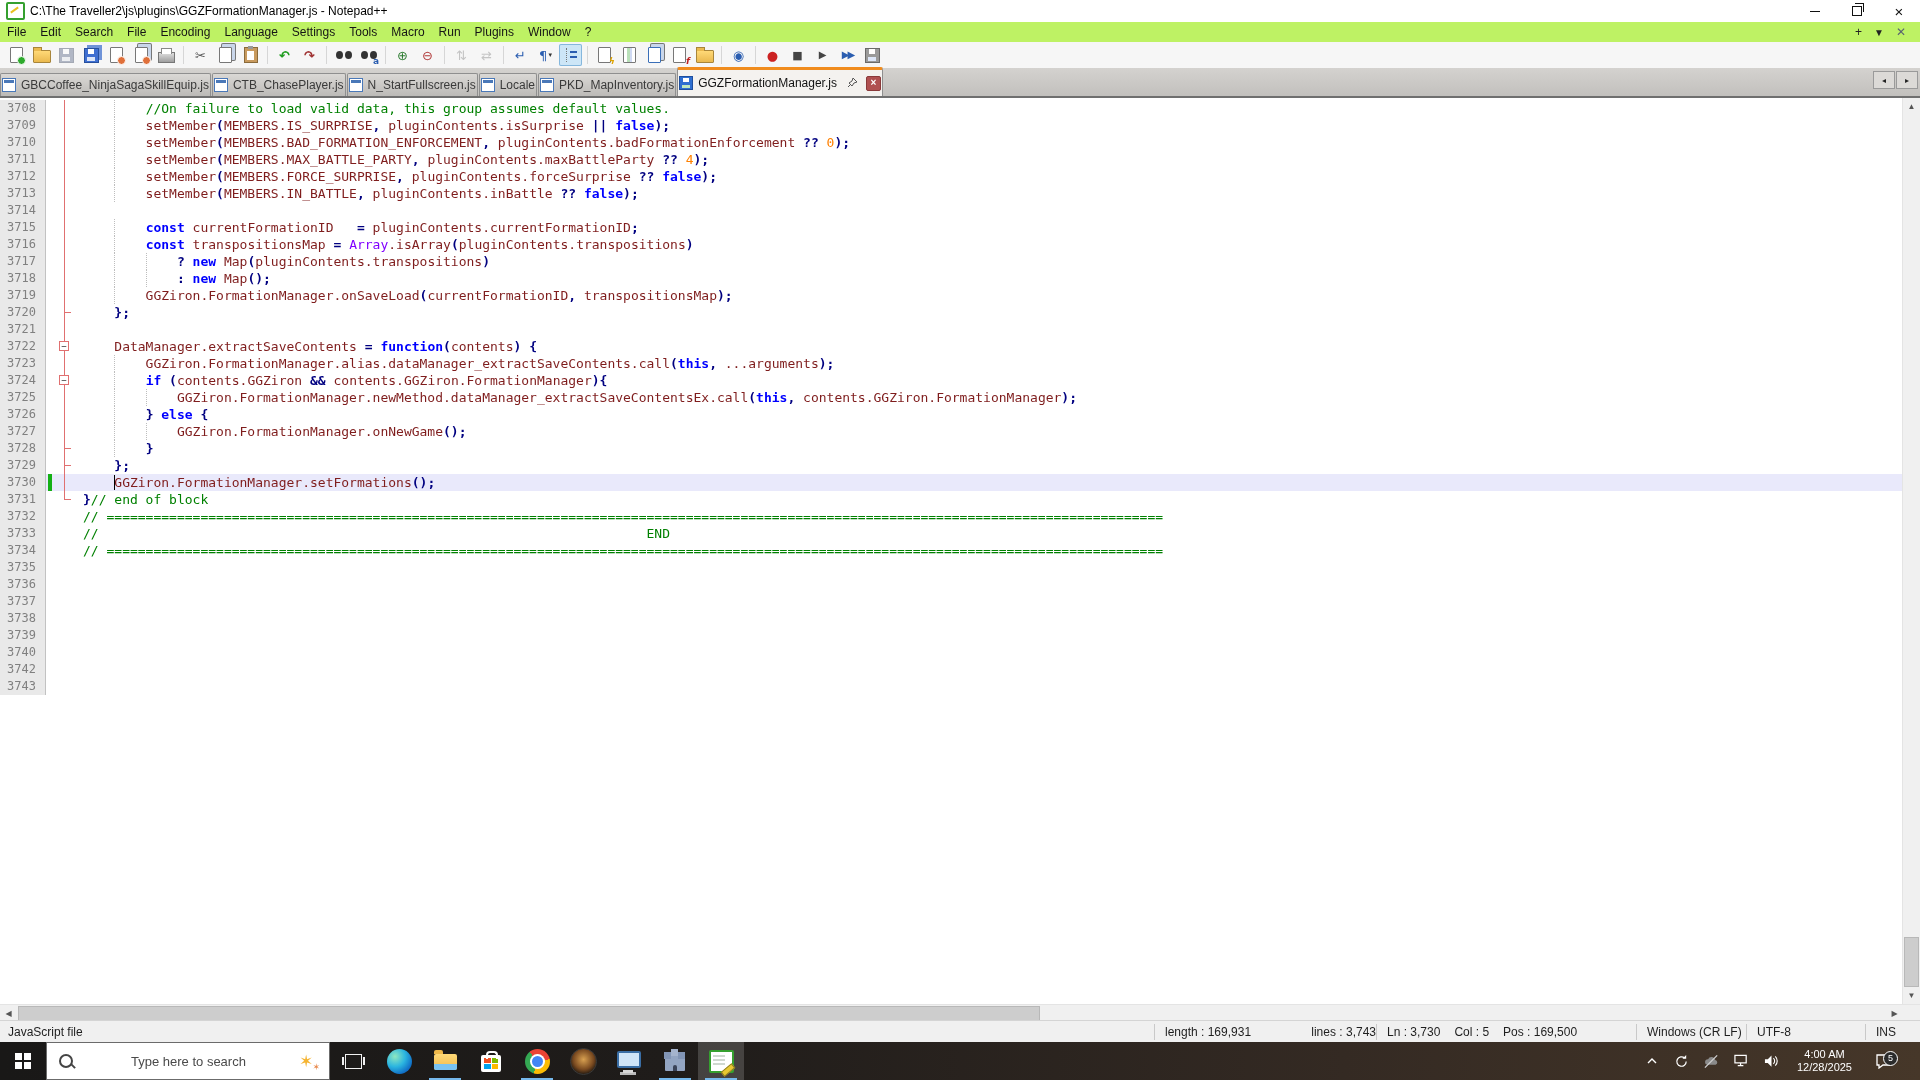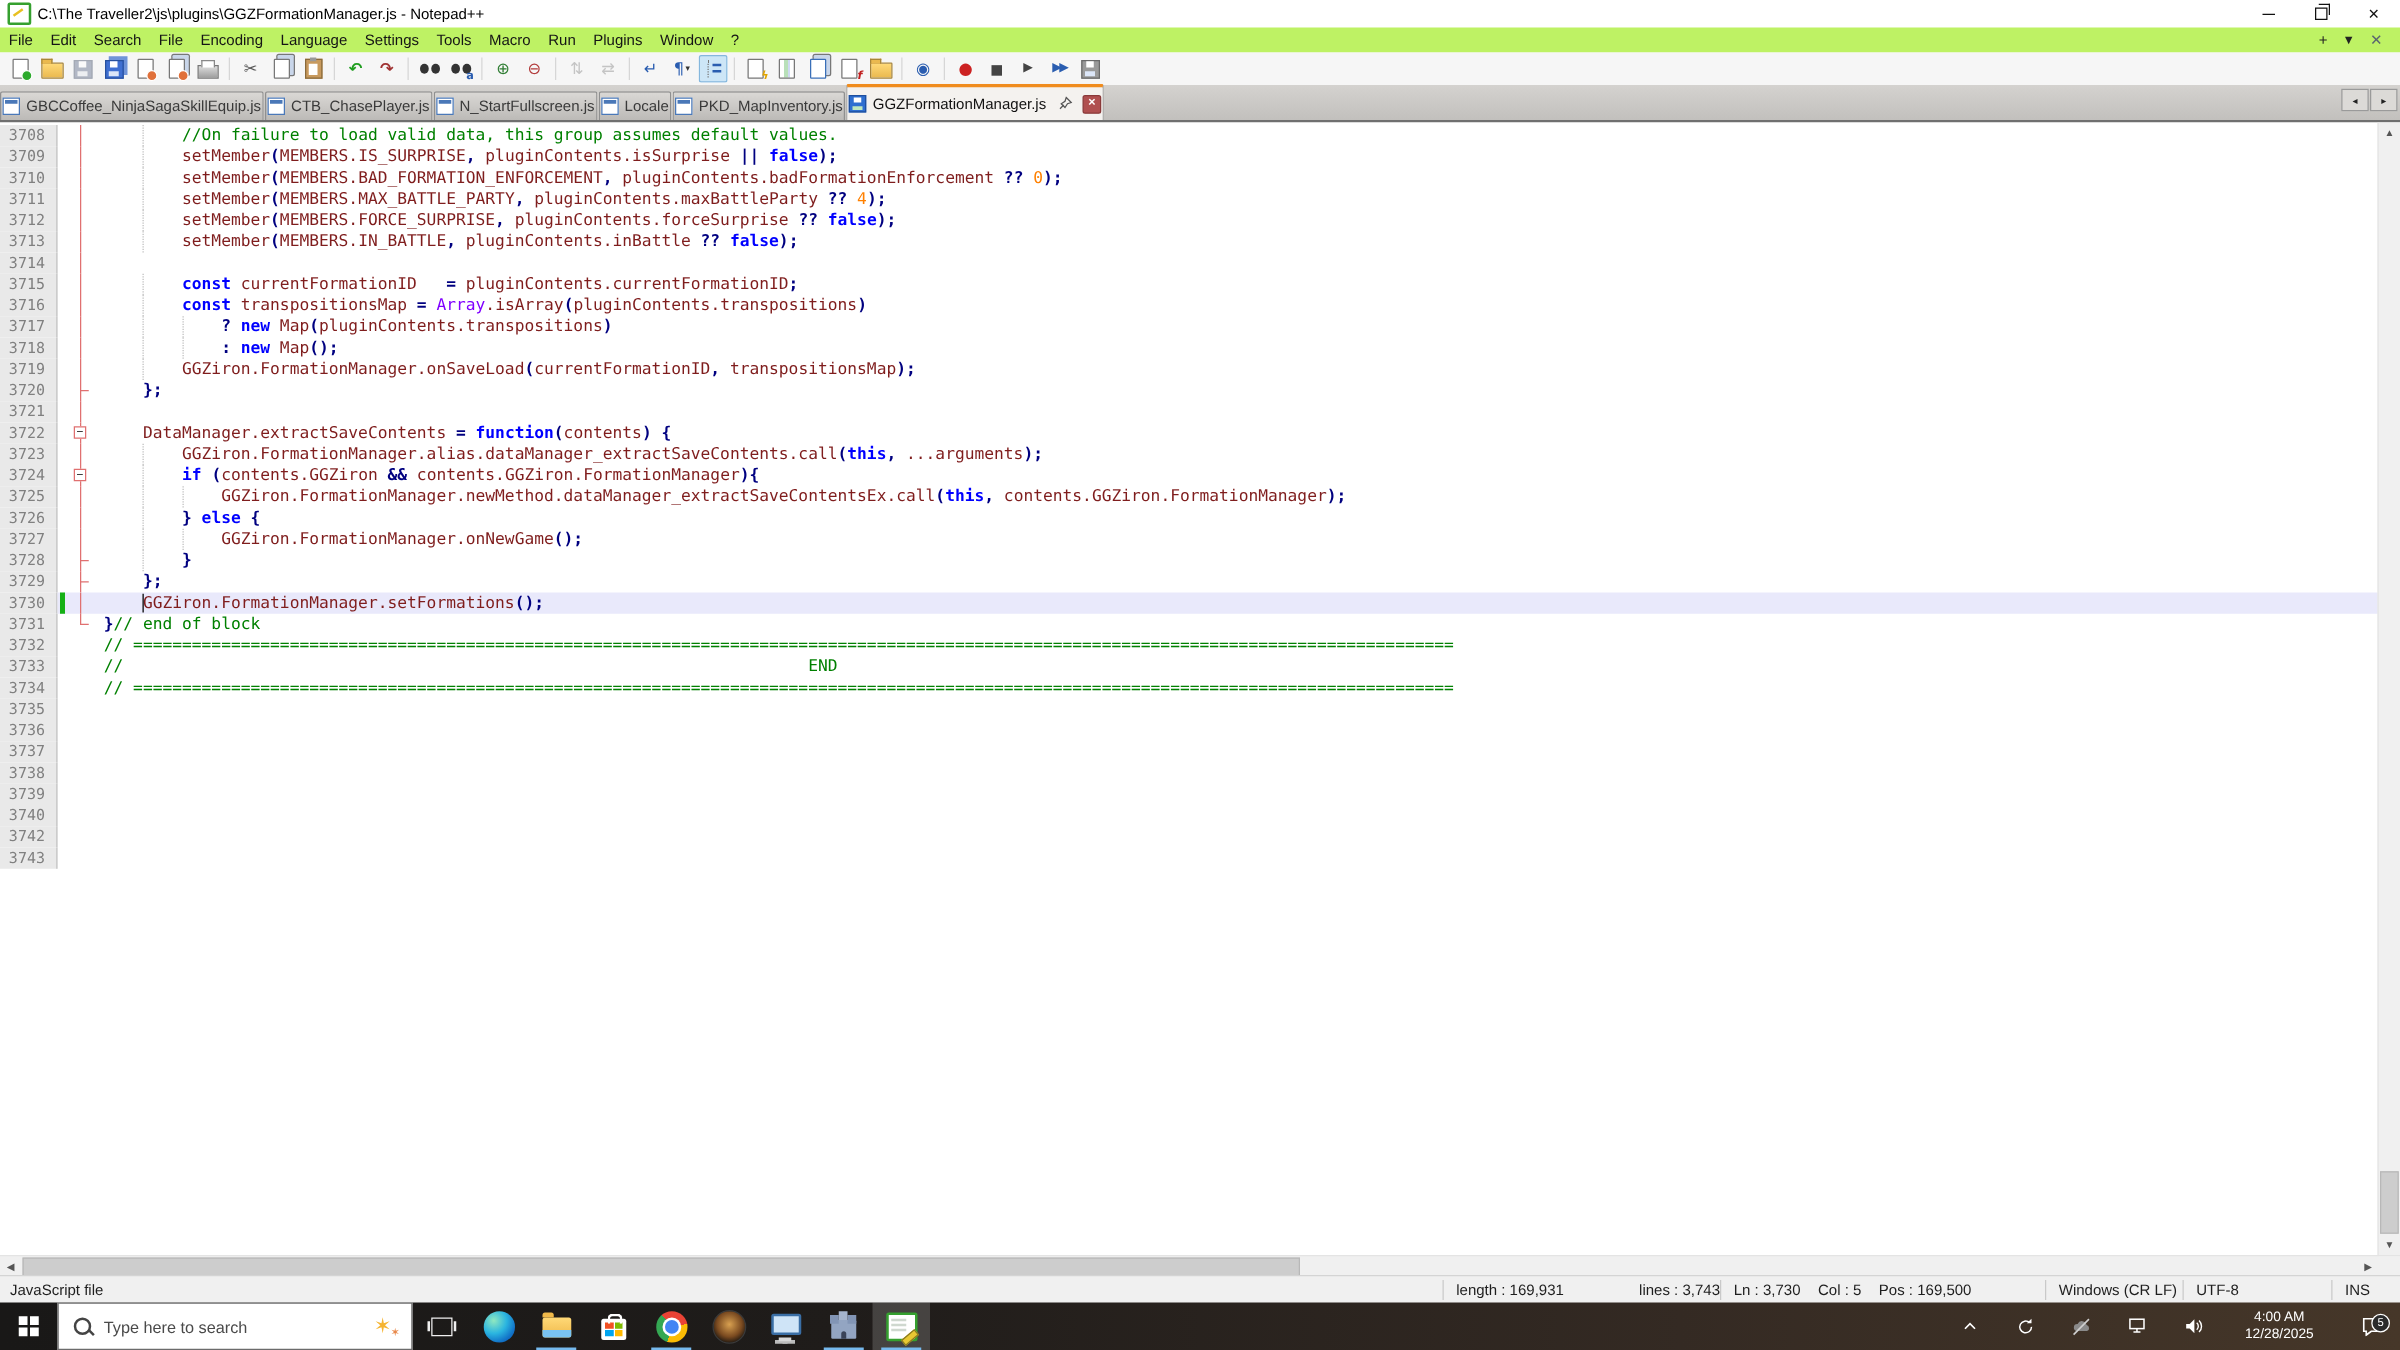--- a/index.html
+++ b/index.html
@@ -115,21 +115,21 @@
   #sc-enc{width:119px;}
   #sc-ins{width:55px;}
 
   
   #taskbar{position:absolute;left:0;right:0;top:1042px;height:38px;background:linear-gradient(90deg,#191817 0%,#1f1c1a 35%,#342a23 70%,#463729 100%);display:flex;align-items:stretch;color:#fff;}
   .tslot{width:46px;display:flex;align-items:center;justify-content:center;position:relative;flex:none;}
   .tslot.running::after{content:"";position:absolute;bottom:0;left:7px;right:7px;height:2px;background:#76b9ed;}
   .tslot.active-app{background:rgba(255,255,255,.17);}
   #start .grid{width:16px;height:16px;display:grid;grid-template-columns:1fr 1fr;grid-template-rows:1fr 1fr;gap:2px;}
   #start .grid span{background:#fff;}
-  #searchbox{width:282px;background:#fff;border:1px solid #6b6b6b;display:flex;align-items:center;color:#4a4a4a;font-size:13px;flex:none;}
+  #searchbox{width:282px;background:#fff;border:1px solid #6b6b6b;display:flex;align-items:center;color:#4a4a4a;font-size:13px;flex:none;gap:48px;}
   .mag{width:10px;height:10px;border:2px solid #444;border-radius:50%;position:relative;margin:0 10px 0 12px;flex:none;}
   .mag::after{content:"";position:absolute;left:9px;top:9px;width:6px;height:2px;background:#444;transform:rotate(45deg);}
   #sparkle{margin-left:auto;margin-right:10px;position:relative;width:22px;height:22px;flex:none;}
   #sparkle .s1{position:absolute;left:2px;top:1px;color:#f5b431;font-size:17px;font-family:"DejaVu Sans",sans-serif;}
   #sparkle .s2{position:absolute;right:-1px;bottom:0;color:#e8884a;font-size:9px;font-family:"DejaVu Sans",sans-serif;}
   .ic-taskview{width:15px;height:13px;border:1px solid #f0f0f0;position:relative;}
   .ic-taskview::before{content:"";position:absolute;left:-4px;top:2px;width:2px;height:8px;background:#f0f0f0;}
   .ic-taskview::after{content:"";position:absolute;right:-4px;top:2px;width:2px;height:8px;background:#f0f0f0;}
   .ic-edge{width:25px;height:25px;border-radius:50%;background:radial-gradient(circle at 32% 30%,#8fe8c0,#2bb5e0 42%,#1273c8 72%,#0b4f9e);}
   .ic-explorer{width:23px;height:16px;background:linear-gradient(#ffd977,#f0b94a);border-radius:2px;position:relative;margin-top:2px;}
@@ -145,21 +145,21 @@
   .ic-chrome::after{content:"";position:absolute;left:7px;top:7px;width:11px;height:11px;border-radius:50%;background:#4285f4;box-shadow:0 0 0 2px #fff;}
   .ic-game{width:25px;height:25px;border-radius:50%;background:radial-gradient(circle at 50% 42%,#d8a050,#7a4a20 52%,#15120f 82%);border:1px solid #3a3a3a;}
   .ic-rpg{width:20px;height:13px;background:#cfe4f7;border:2px solid #3a6ea5;border-radius:2px;position:relative;margin-top:-4px;}
   .ic-rpg::after{content:"";position:absolute;left:4px;bottom:-7px;width:10px;height:3px;background:#d8d8d8;box-shadow:-3px 2px 0 #bbb,3px 2px 0 #bbb;}
   .ic-castle{width:20px;height:15px;background:#93a5c2;position:relative;margin-top:5px;border-radius:1px;}
   .ic-castle::before{content:"";position:absolute;left:6px;top:-7px;width:7px;height:7px;background:#a5b4cd;box-shadow:-7px 3px 0 #8295b5,7px 3px 0 #8295b5;}
   .ic-castle::after{content:"";position:absolute;left:8px;bottom:0;width:4px;height:6px;background:#3a4358;border-radius:2px 2px 0 0;}
   .ic-npp{width:21px;height:19px;background:#fff;border:2px solid #35a02f;border-radius:2px;position:relative;}
   .ic-npp::before{content:"";position:absolute;left:2px;top:3px;width:12px;height:2px;background:#cfd8cf;box-shadow:0 4px 0 #cfd8cf,0 8px 0 #cfd8cf;}
   .ic-npp::after{content:"";position:absolute;right:-3px;bottom:-2px;width:12px;height:4px;background:#e8c832;transform:rotate(-40deg);border:1px solid #8a7a20;}
-  #tray{margin-left:auto;display:flex;align-items:center;gap:23px;padding-right:6px;}
+  #tray{margin-left:auto;display:flex;align-items:center;gap:8px;padding-right:20px;}
   .tray-ic{display:flex;align-items:center;justify-content:center;width:22px;}
   #clock{text-align:center;font-size:11px;line-height:13px;padding:0 6px;white-space:nowrap;}
   #notif{position:relative;width:34px;display:flex;align-items:center;justify-content:center;}
   #notif .badge{position:absolute;right:2px;bottom:3px;width:13px;height:13px;border-radius:50%;background:#2b2b2b;border:1px solid #fff;color:#fff;font-size:9px;line-height:12px;text-align:center;}
 </style>
 </head>
 <body>
 
 <div id="screen">
 

